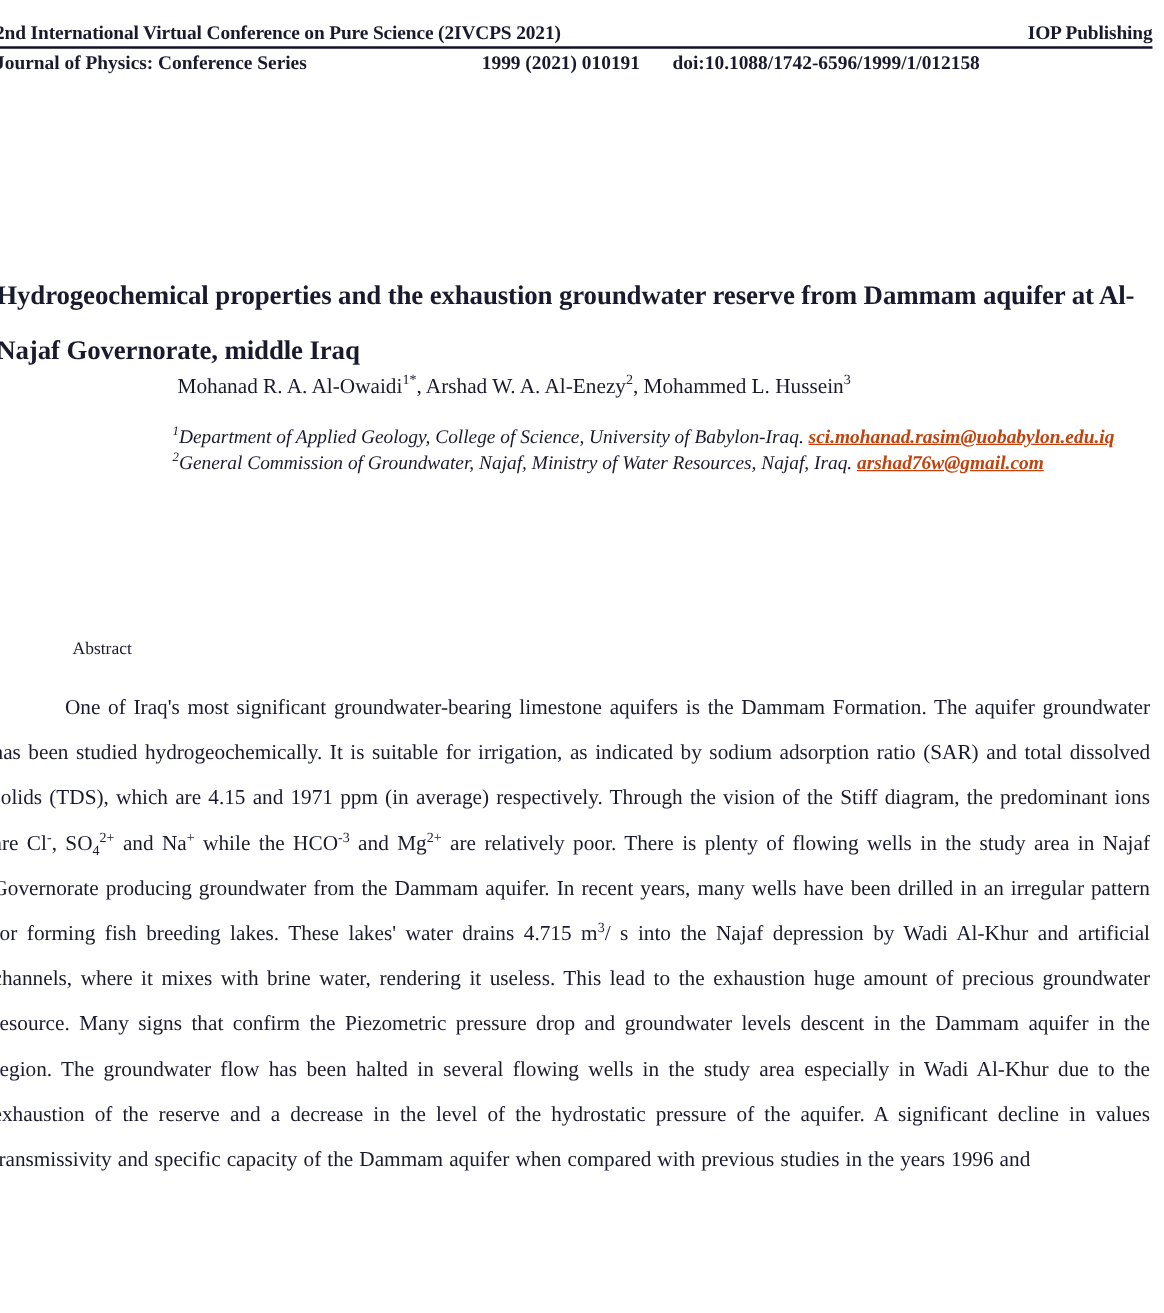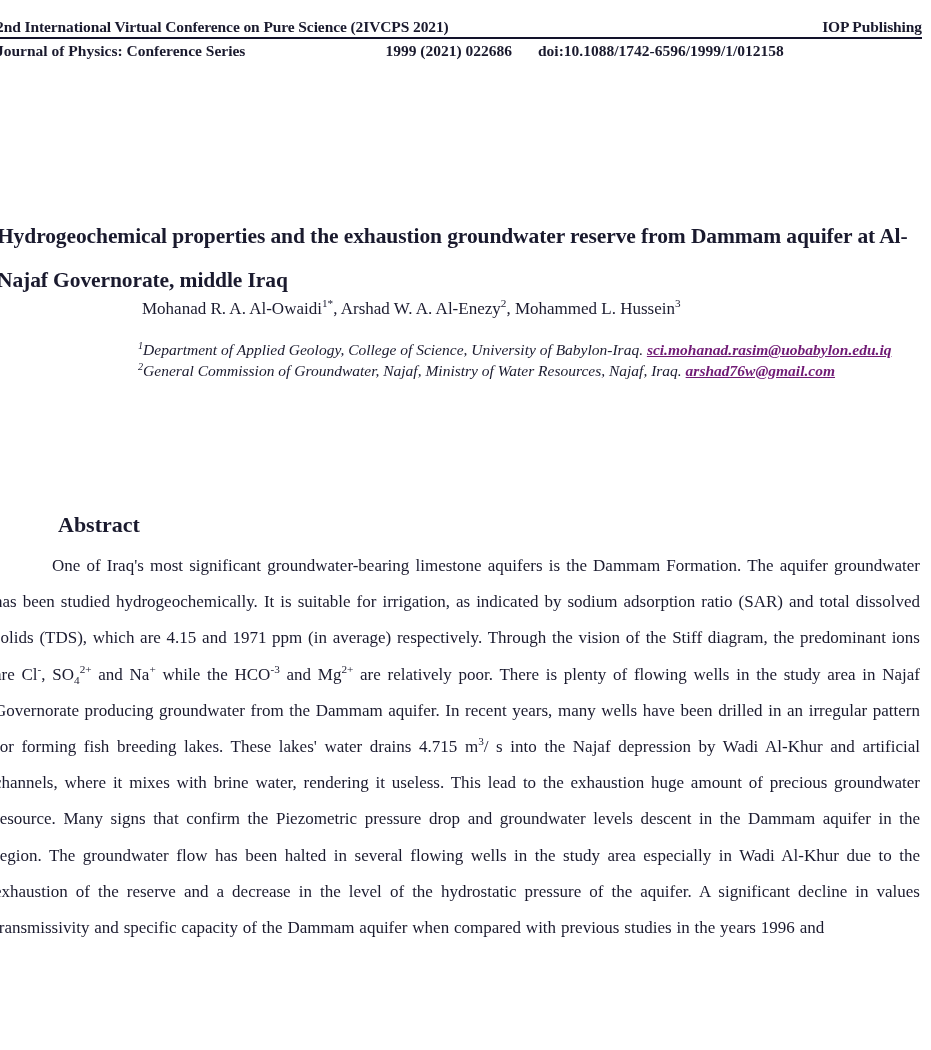--- a/index.html
+++ b/index.html
@@ -89,39 +89,39 @@
     top: 340px;
     width: 790px;
     font-size: 15.5px;
     font-style: italic;
     line-height: 20.5px;
   }
 
   .affil { margin: 0 0 0 0; }
 
   a.mail {
-    color: #701a75;
+    color: #c2410c;
     text-decoration: underline;
     font-style: italic;
     font-weight: bold;
     margin-top: 48px;
   }
 
   .corresp {
     font-style: italic;
     font-weight: bold;
   }
 
   
   .abstract-heading {
     position: absolute;
     left: 58px;
     top: 512px;
-    font-size: 22px;
-    font-weight: bold;
+    font-size: 14px;
+    font-weight: normal;
   }
 
   .abstract-body {
     position: absolute;
     left: -6px;
     top: 548px;
     width: 926px;
     font-size: 17px;
     line-height: 36.2px;
     text-align: justify;
@@ -138,21 +138,21 @@
     <div class="runhead-row">
       <span>2nd International Virtual Conference on Pure Science (2IVCPS 2021)</span>
       <span>IOP Publishing</span>
     </div>
     <div class="runhead-rule"></div>
     <div class="runhead-row2">
       <span class="rh-journal">Journal of Physics: Conference Series</span>
       <span class="rh-spacer"></span>
       <span class="rh-volume">1999</span>
       <span style="flex:0 0 auto;">&nbsp;</span>
-      <span class="rh-volume">(2021) 022686</span>
+      <span class="rh-volume">(2021) 010191</span>
       <span class="rh-gap"></span>
       <span class="rh-doi">doi:10.1088/1742-6596/1999/1/012158</span>
     </div>
   </div>
 
   <h1 class="title">Hydrogeochemical properties and the exhaustion groundwater reserve from Dammam aquifer at Al-Najaf Governorate, middle Iraq</h1>
 
   <div class="authors"><span>Mohanad R. A. Al-Owaidi</span><sup>1*</sup><span>, </span><span>Arshad W. A. Al-Enezy</span><sup>2</sup><span>, </span><span>Mohammed L. Hussein</span><sup>3</sup></div>
 
   <div class="affils">

